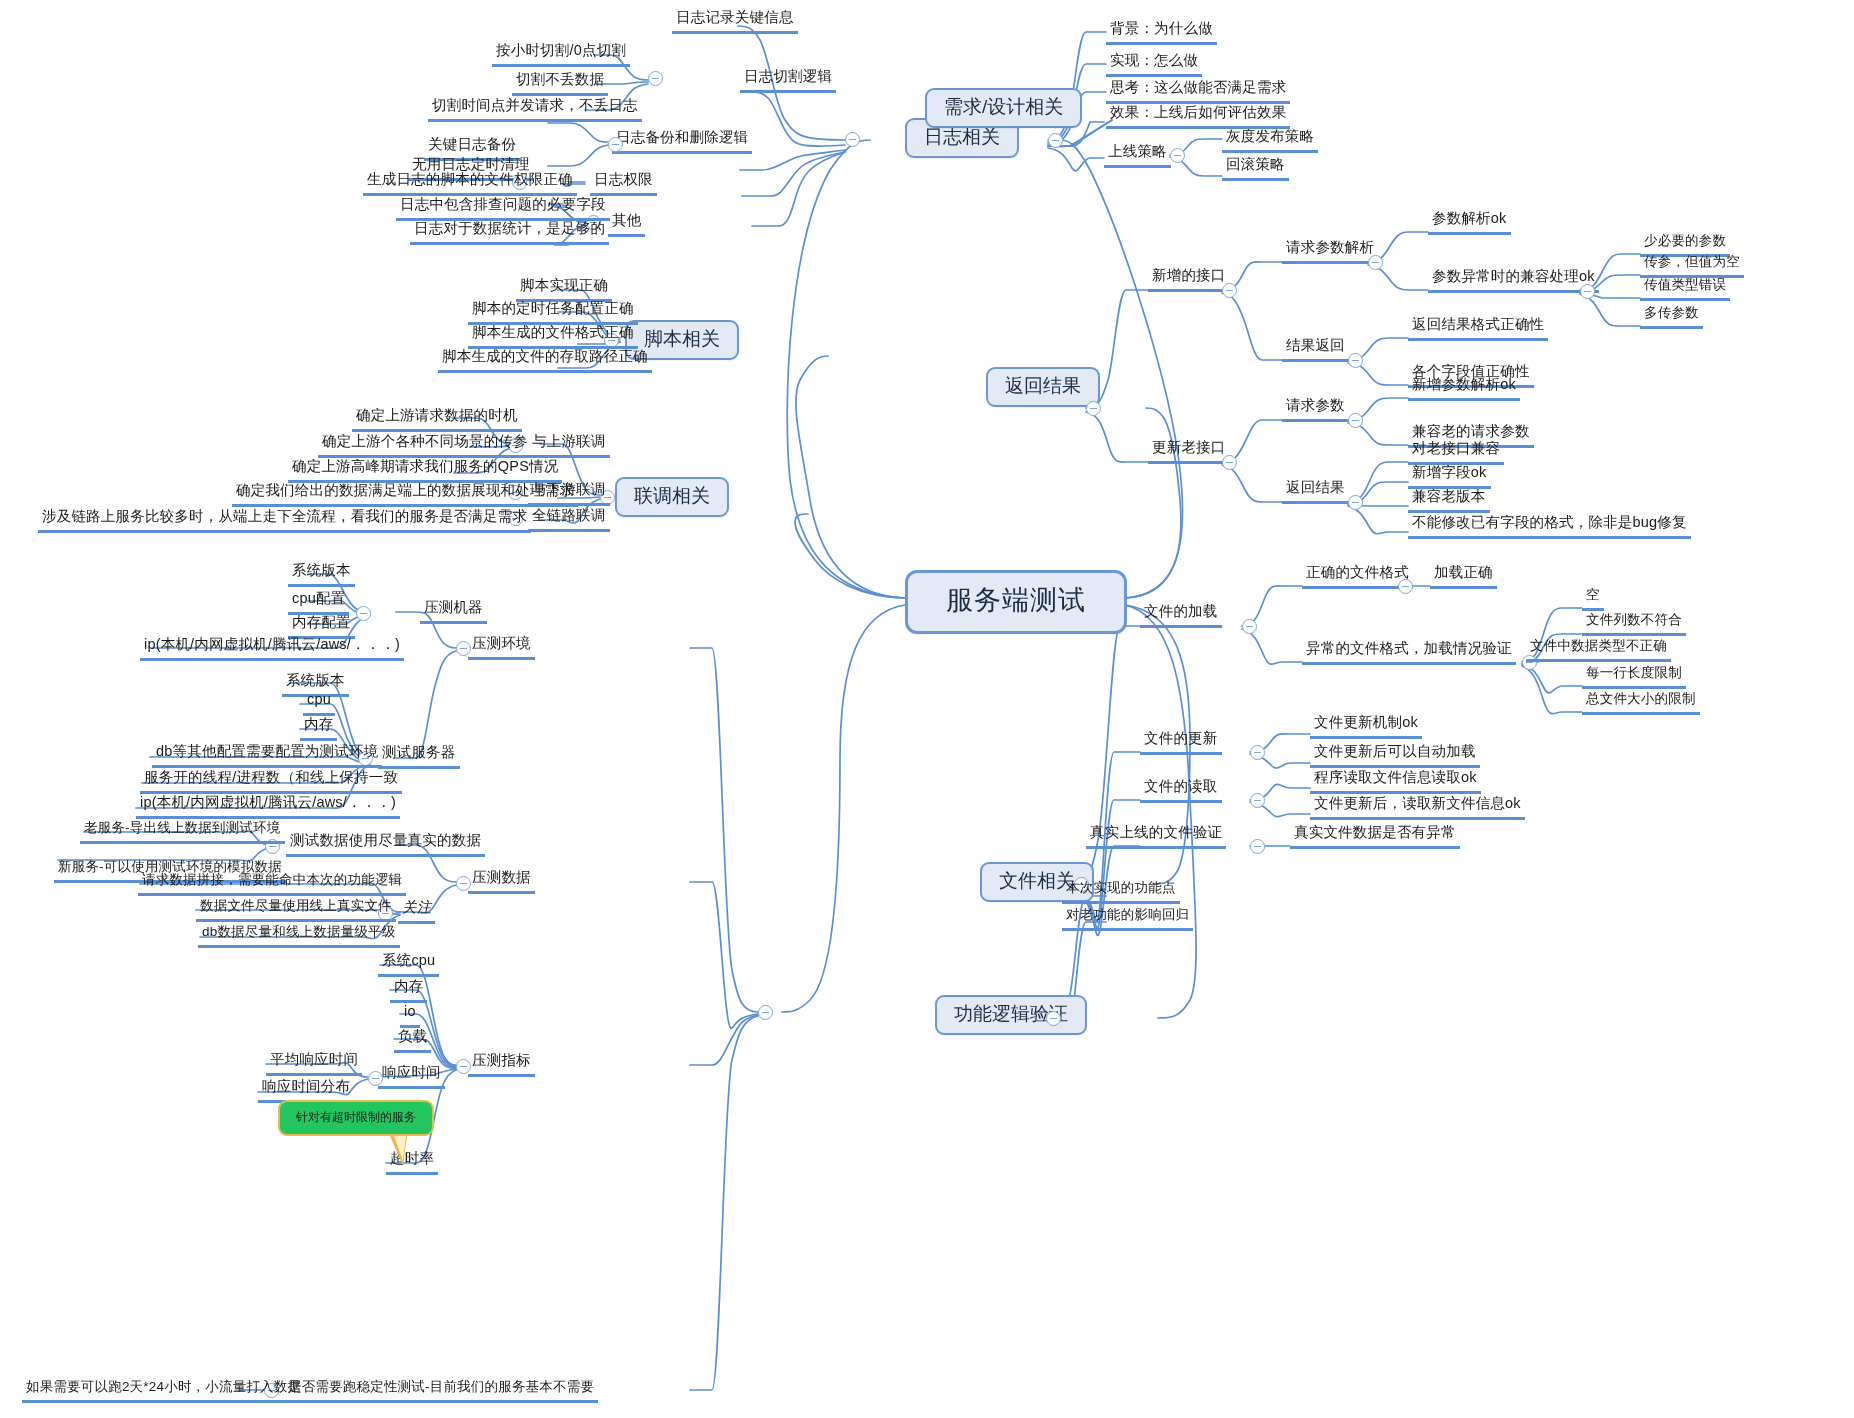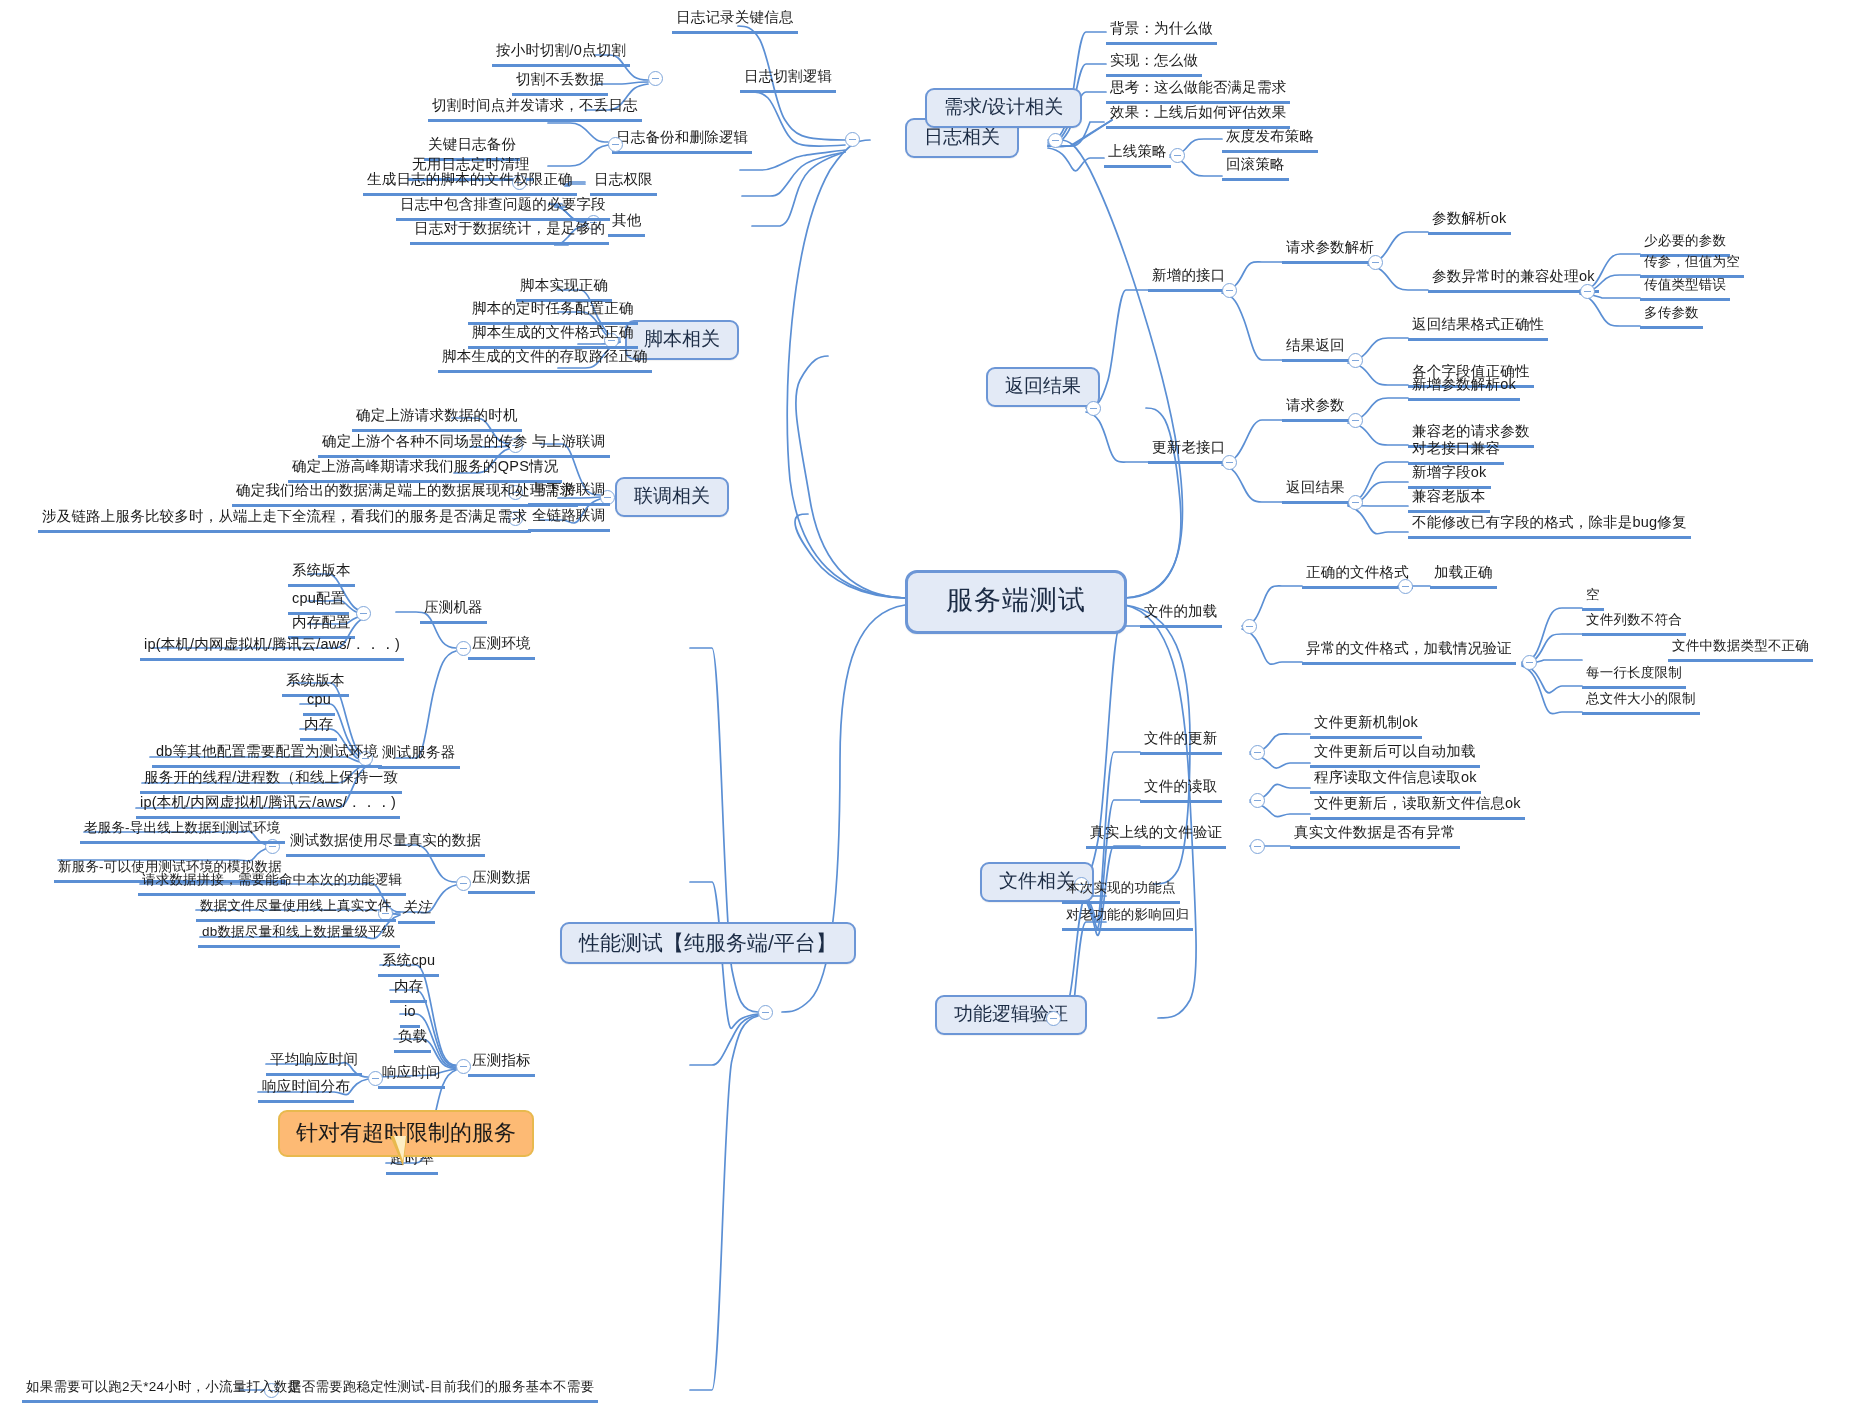--- a/index.html
+++ b/index.html
@@ -48,27 +48,26 @@
   .bnode.root{
     font-size:27px;
     padding:13px 38px 15px 38px;
     border-width:3px;
     border-radius:12px;
     letter-spacing:1px;
   }
   .bnode.big{font-size:21px;}
   
   .callout{
-    font-size:22px;
-    background:#fdba74;
+    font-size:12px;
+    background:#22c55e;
     border:2.2px solid #e8b94e;
     border-radius:9px;
     padding:9px 16px 10px 16px;
     color:#1a1a1a;
-    margin-top:10px;
   }
   .callout-tail{
     position:absolute;
     width:0;height:0;
     border-left:13px solid transparent;
     border-right:4px solid transparent;
     border-top:30px solid #e8b94e;
   }
   .callout-tail:after{
     content:"";position:absolute;left:-9px;top:-30px;
@@ -356,21 +355,21 @@
 
   <div class="node tnode" style="left:1140px;top:604px;">文件的加载</div>
   <div class="toggle" style="left:1242px;top:619px;"></div>
   <div class="node tnode" style="left:1302px;top:565px;">正确的文件格式</div>
   <div class="toggle" style="left:1398px;top:579px;"></div>
   <div class="node tnode" style="left:1430px;top:565px;">加载正确</div>
   <div class="node tnode" style="left:1302px;top:641px;">异常的文件格式，加载情况验证</div>
   <div class="toggle" style="left:1522px;top:655px;"></div>
   <div class="node tnode small" style="left:1582px;top:588px;">空</div>
   <div class="node tnode small" style="left:1582px;top:613px;">文件列数不符合</div>
-  <div class="node tnode small" style="left:1668px;top:639px;">文件中数据类型不正确</div>
+  <div class="node tnode small" style="left:1526px;top:639px;">文件中数据类型不正确</div>
   <div class="node tnode small" style="left:1582px;top:666px;">每一行长度限制</div>
   <div class="node tnode small" style="left:1582px;top:692px;">总文件大小的限制</div>
 
   <div class="node tnode" style="left:1140px;top:731px;">文件的更新</div>
   <div class="toggle" style="left:1250px;top:745px;"></div>
   <div class="node tnode" style="left:1310px;top:715px;">文件更新机制ok</div>
   <div class="node tnode" style="left:1310px;top:744px;">文件更新后可以自动加载</div>
 
   <div class="node tnode" style="left:1140px;top:779px;">文件的读取</div>
   <div class="toggle" style="left:1250px;top:793px;"></div>
@@ -379,21 +378,20 @@
 
   <div class="node tnode" style="left:1086px;top:825px;">真实上线的文件验证</div>
   <div class="toggle" style="left:1250px;top:839px;"></div>
   <div class="node tnode" style="left:1290px;top:825px;">真实文件数据是否有异常</div>
 
   <div class="node bnode" style="left:935px;top:995px;">功能逻辑验证</div>
   <div class="toggle" style="left:1046px;top:1011px;"></div>
   <div class="node tnode small" style="left:1062px;top:881px;">本次实现的功能点</div>
   <div class="node tnode small" style="left:1062px;top:908px;">对老功能的影响回归</div>
 
-  <div class="node bnode big" style="left:560px;top:922px;">性能测试【纯服务端/平台】</div>
   <div class="toggle" style="left:758px;top:1005px;"></div>
 
   <div class="node tnode" style="left:468px;top:636px;">压测环境</div>
   <div class="toggle" style="left:456px;top:641px;"></div>
 
   <div class="node tnode" style="left:380px;top:600px;margin-left:40px;">压测机器</div>
   <div class="toggle" style="left:356px;top:606px;"></div>
   <div class="node tnode" style="left:288px;top:563px;">系统版本</div>
   <div class="node tnode" style="left:288px;top:591px;">cpu配置</div>
   <div class="node tnode" style="left:288px;top:615px;">内存配置</div>

